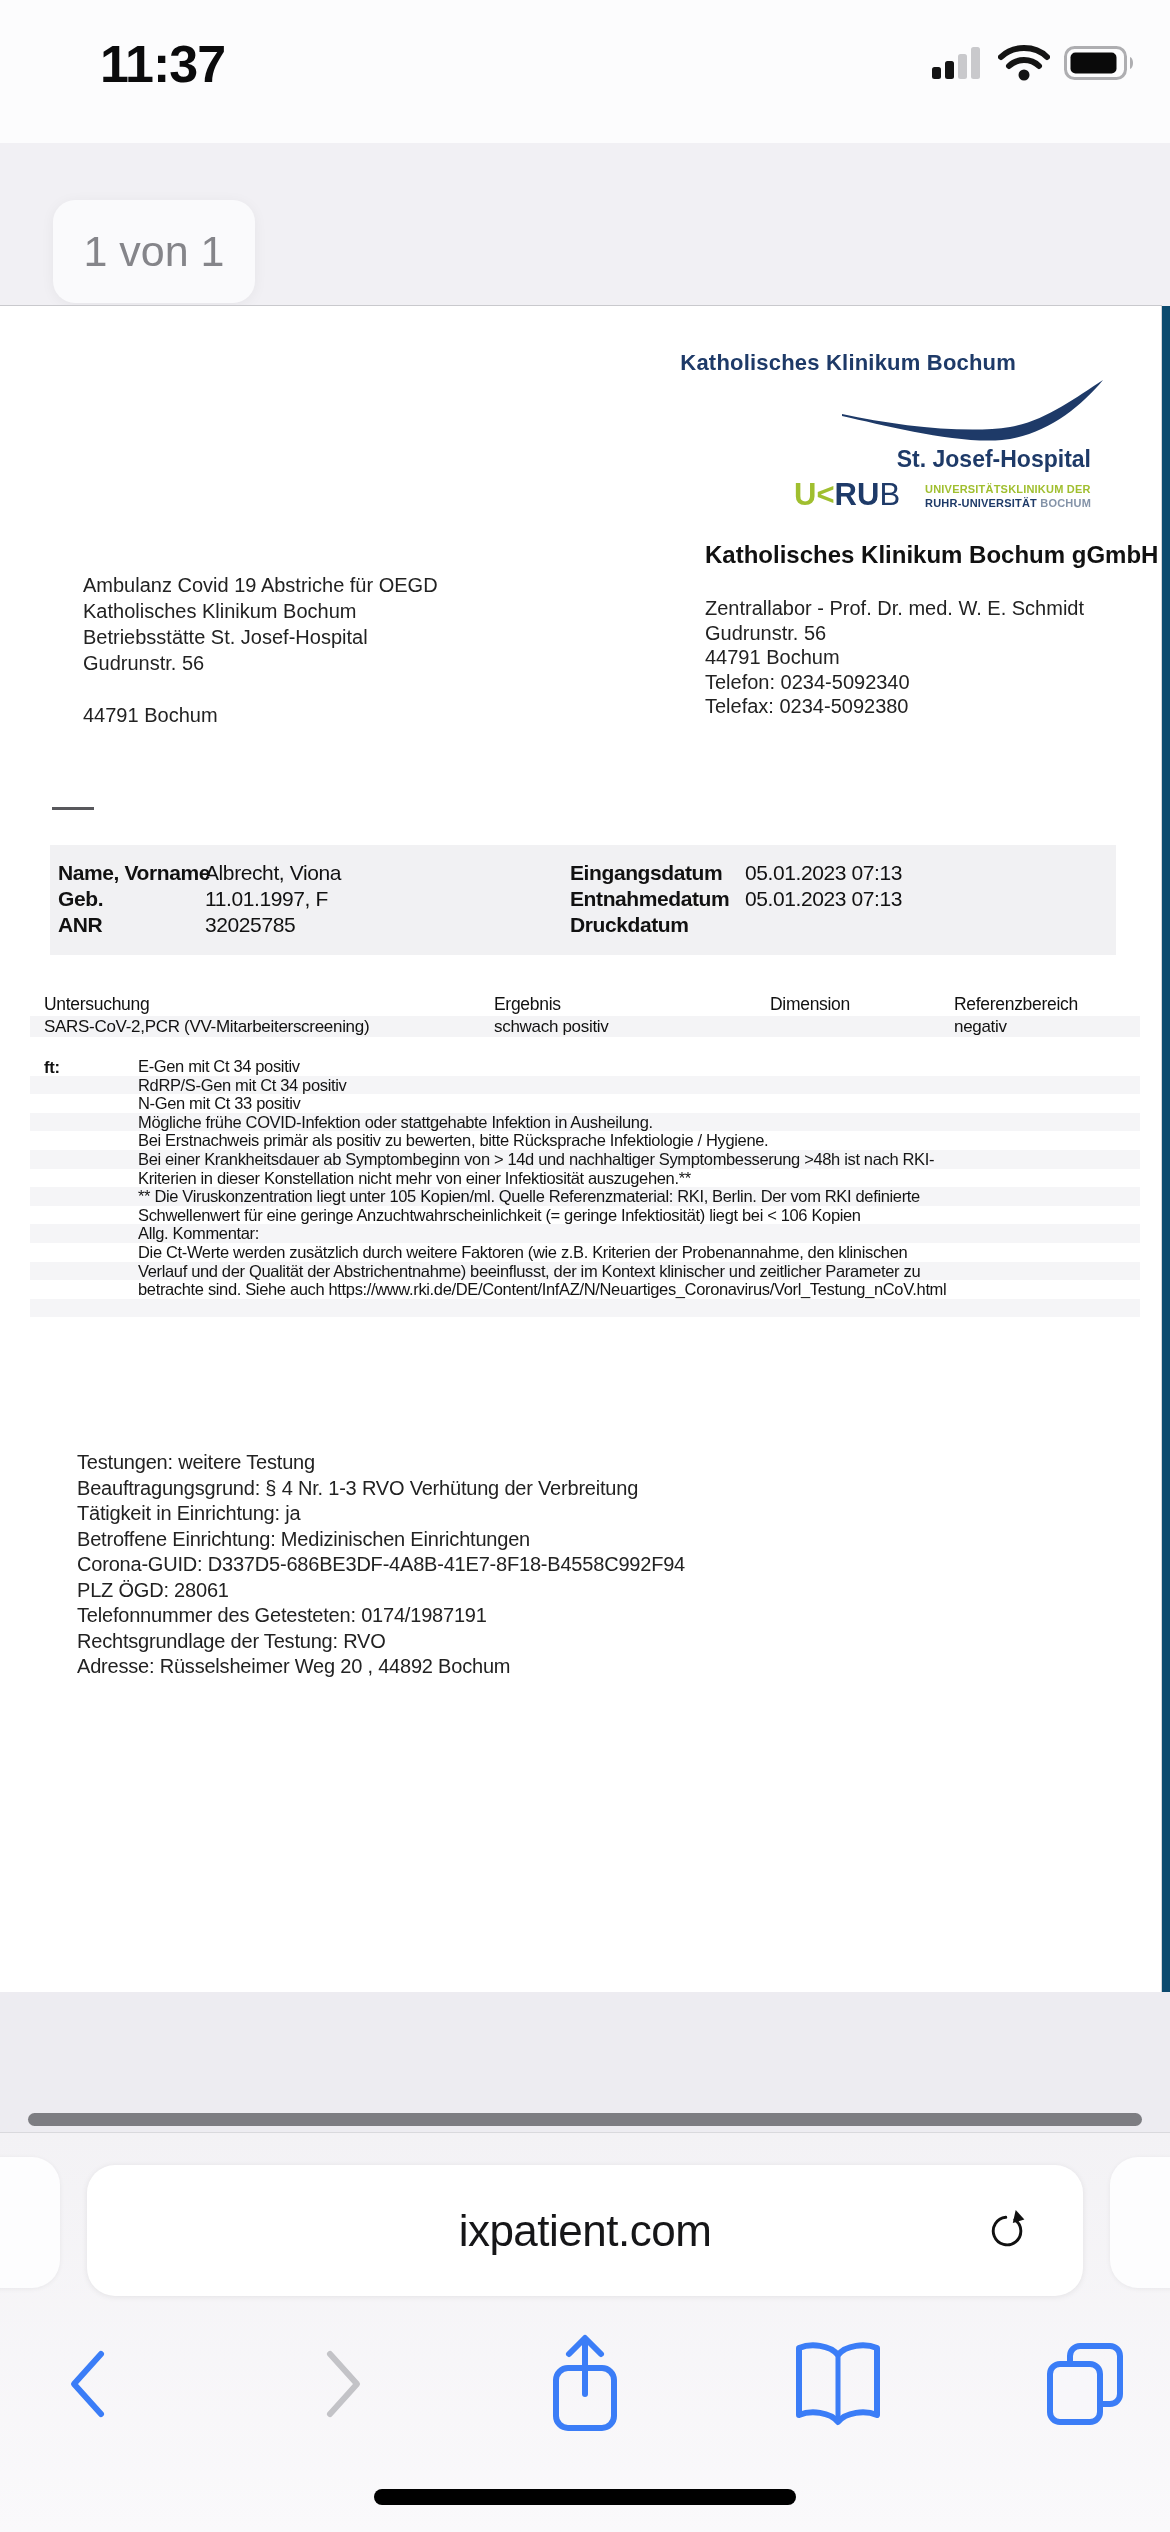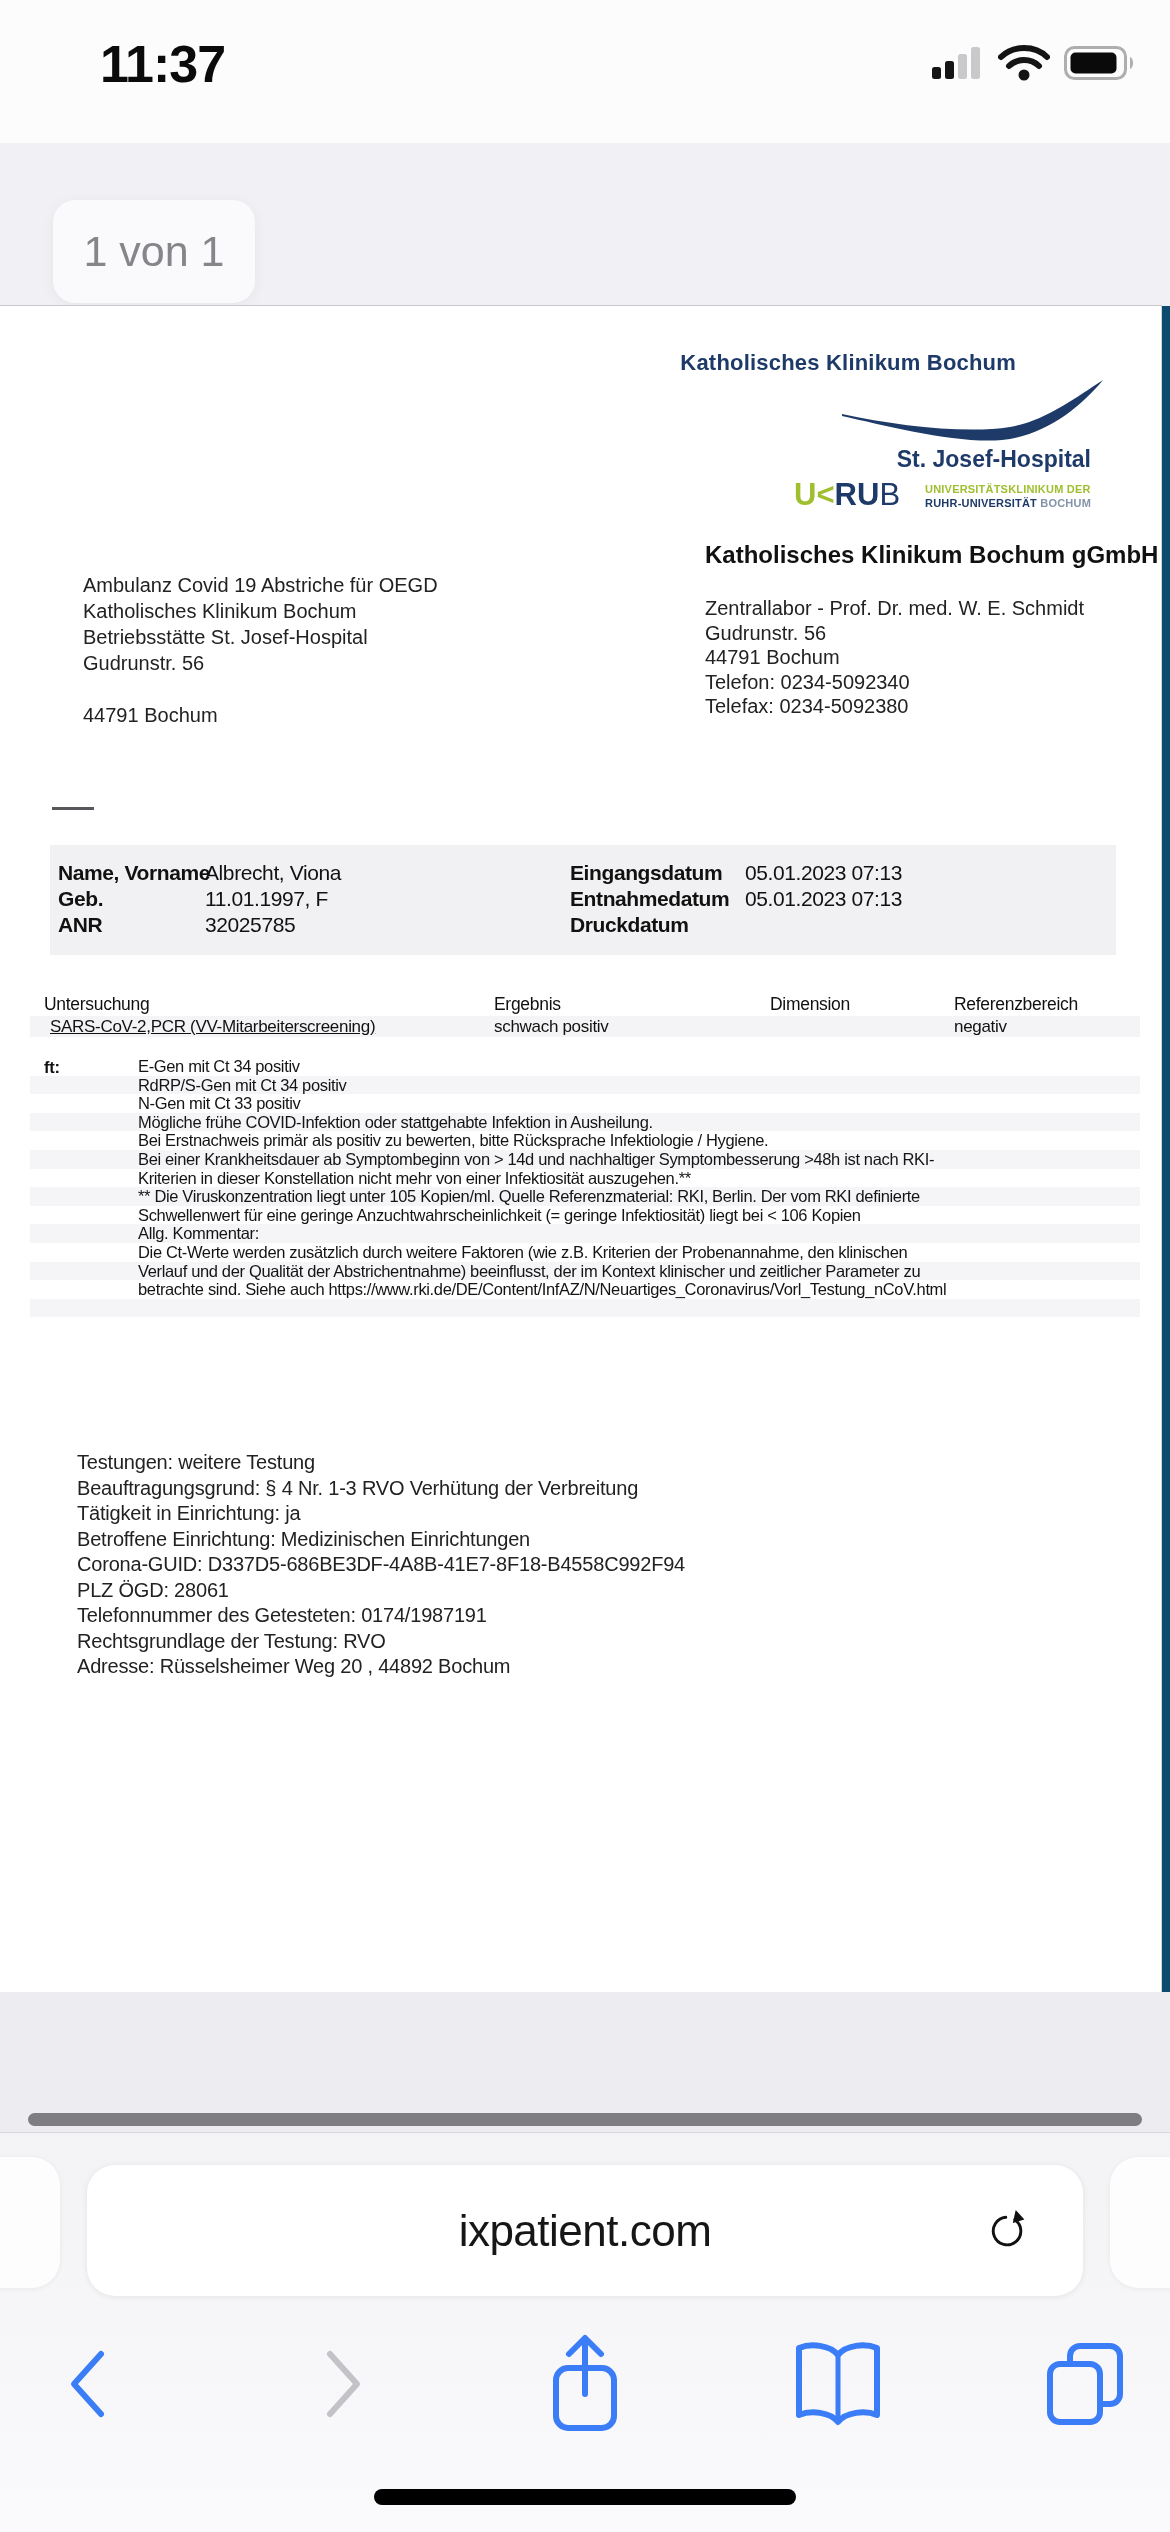--- a/index.html
+++ b/index.html
@@ -159,21 +159,21 @@
         </div>
       </div>
 
     <div class="abs res-head" style="left:0;top:688px;width:1162px;height:21px;">
       <span style="left:44px;">Untersuchung</span>
       <span style="left:494px;">Ergebnis</span>
       <span style="left:770px;">Dimension</span>
       <span style="left:954px;">Referenzbereich</span>
     </div>
     <div class="abs" id="res-row" style="left:30px;top:710px;width:1110px;">
-      <span style="left:20px;text-decoration:underline;">SARS-CoV-2,PCR (VV-Mitarbeiterscreening)</span>
+      <span style="left:14px;">SARS-CoV-2,PCR (VV-Mitarbeiterscreening)</span>
       <span style="left:464px;">schwach positiv</span>
       <span style="left:924px;">negativ</span>
     </div>
 
     <div class="abs" id="ft-label" style="left:44px;top:752px;">ft:</div>
     <div class="abs" id="ft-block" style="left:30px;top:751px;width:1110px;">
         <div class="ft-line">E-Gen mit Ct 34 positiv</div>
         <div class="ft-line striped">RdRP/S-Gen mit Ct 34 positiv</div>
         <div class="ft-line">N-Gen mit Ct 33 positiv</div>
         <div class="ft-line striped">Mögliche frühe COVID-Infektion oder stattgehabte Infektion in Ausheilung.</div>

